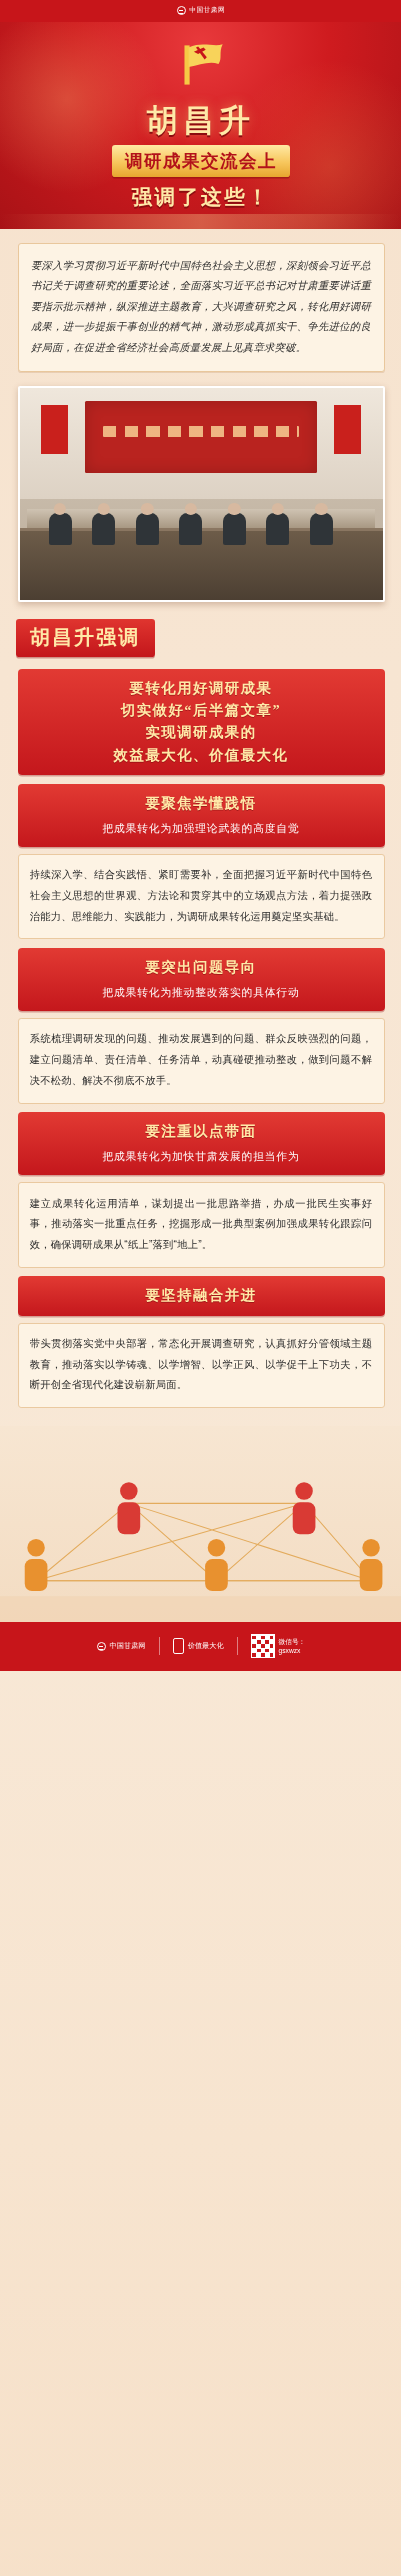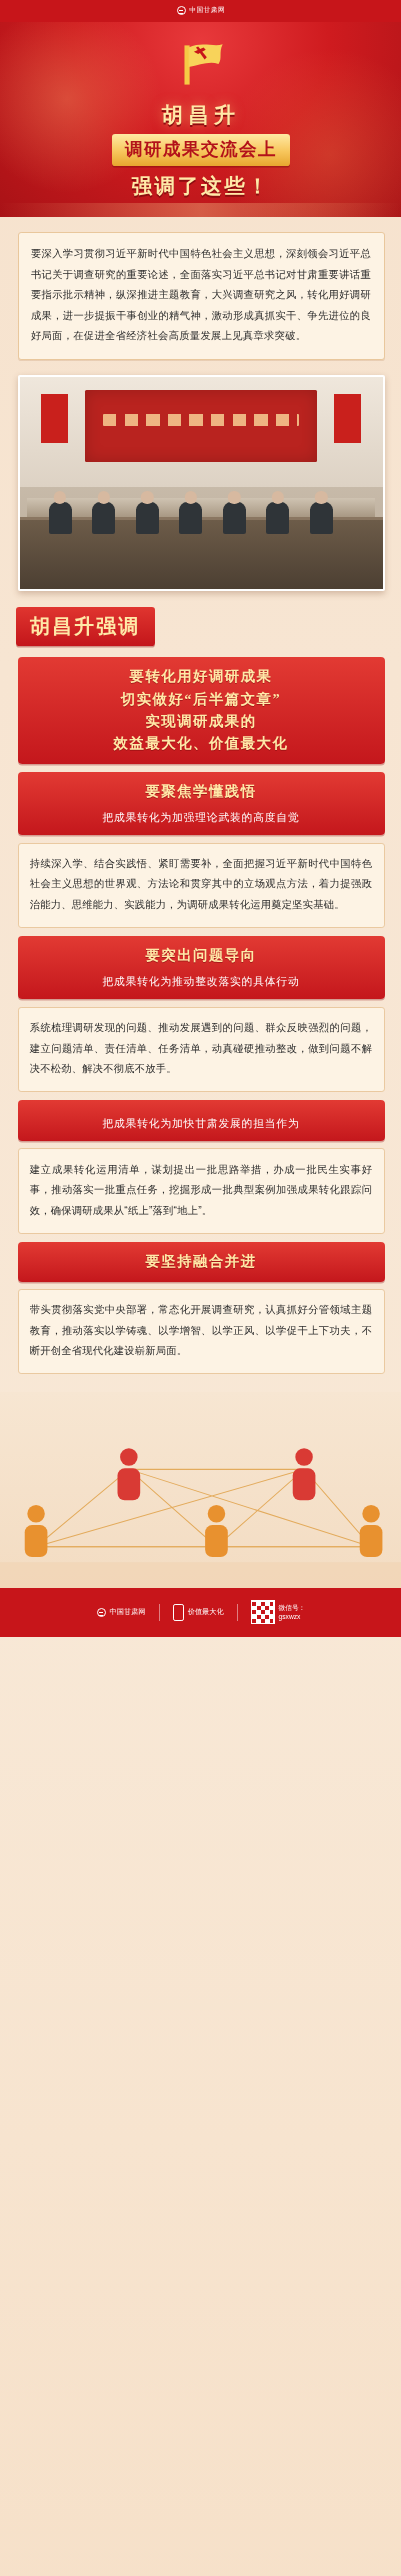--- a/index.html
+++ b/index.html
@@ -77,21 +77,21 @@
   .emblem {
     width: 65px; height: 61px;
     margin: 0 auto 7.2px;
     position: relative;
   }
   .emblem svg { display: block; }
 
   .hero-name {
     font-family: "Liberation Serif", "DejaVu Serif", serif;
     font-weight: bold;
-    font-size: 21px;
+    font-size: 31px;
     color: #ffe9a8;
     letter-spacing: 5.2px;
     text-shadow: 0 1.5px 0 #8c0d10, 0 0 11.3px rgba(255,210,120,.55);
     line-height: 1.15;
   }
   .hero-sub {
     font-family: "Liberation Serif", "DejaVu Serif", serif;
     font-size: 14px;
     color: #ffffff;
     letter-spacing: 1.5px;
@@ -122,21 +122,21 @@
   }
   .hero-ribbons {
     position: absolute;
     left: 0; right: 0; bottom: -1px;
     height: 15.5px;
     background: linear-gradient(90deg, rgba(255,220,150,.0), rgba(255,220,150,.35), rgba(255,220,150,.0));
     z-index: 2;
   }
 
   
-  .lead-wrap { padding: 14.4px 17.5px 5.2px; }
+  .lead-wrap { padding: 14.4px 17.5px 5.2px; font-style: italic; }
   .lead {
     background: #fdf3e4;
     border: 0.5px solid #e9c79c;
     border-radius: 3.1px;
     padding: 11.3px 12.4px 12.4px;
     font-family: "Liberation Serif", "DejaVu Serif", serif;
     font-size: 10.3px;
     line-height: 2.0;
     color: #2c2c2c;
     text-align: justify;
@@ -361,20 +361,21 @@
   <div class="block">
     <div class="head-card">
       <div class="head-title">要突出问题导向</div>
       <div class="head-sub">把成果转化为推动整改落实的具体行动</div>
     </div>
     <div class="body-card">系统梳理调研发现的问题、推动发展遇到的问题、群众反映强烈的问题，建立问题清单、责任清单、任务清单，动真碰硬推动整改，做到问题不解决不松劲、解决不彻底不放手。</div>
   </div>
 
   <div class="block">
     <div class="head-card">
+      <div class="head-title">要注重以点带面</div>
       <div class="head-sub">把成果转化为加快甘肃发展的担当作为</div>
     </div>
     <div class="body-card">建立成果转化运用清单，谋划提出一批思路举措，办成一批民生实事好事，推动落实一批重点任务，挖掘形成一批典型案例加强成果转化跟踪问效，确保调研成果从“纸上”落到“地上”。</div>
   </div>
 
   <div class="block">
     <div class="head-card">
       <div class="head-title">要坚持融合并进</div>
     </div>
     <div class="body-card">带头贯彻落实党中央部署，常态化开展调查研究，认真抓好分管领域主题教育，推动落实以学铸魂、以学增智、以学正风、以学促干上下功夫，不断开创全省现代化建设崭新局面。</div>

